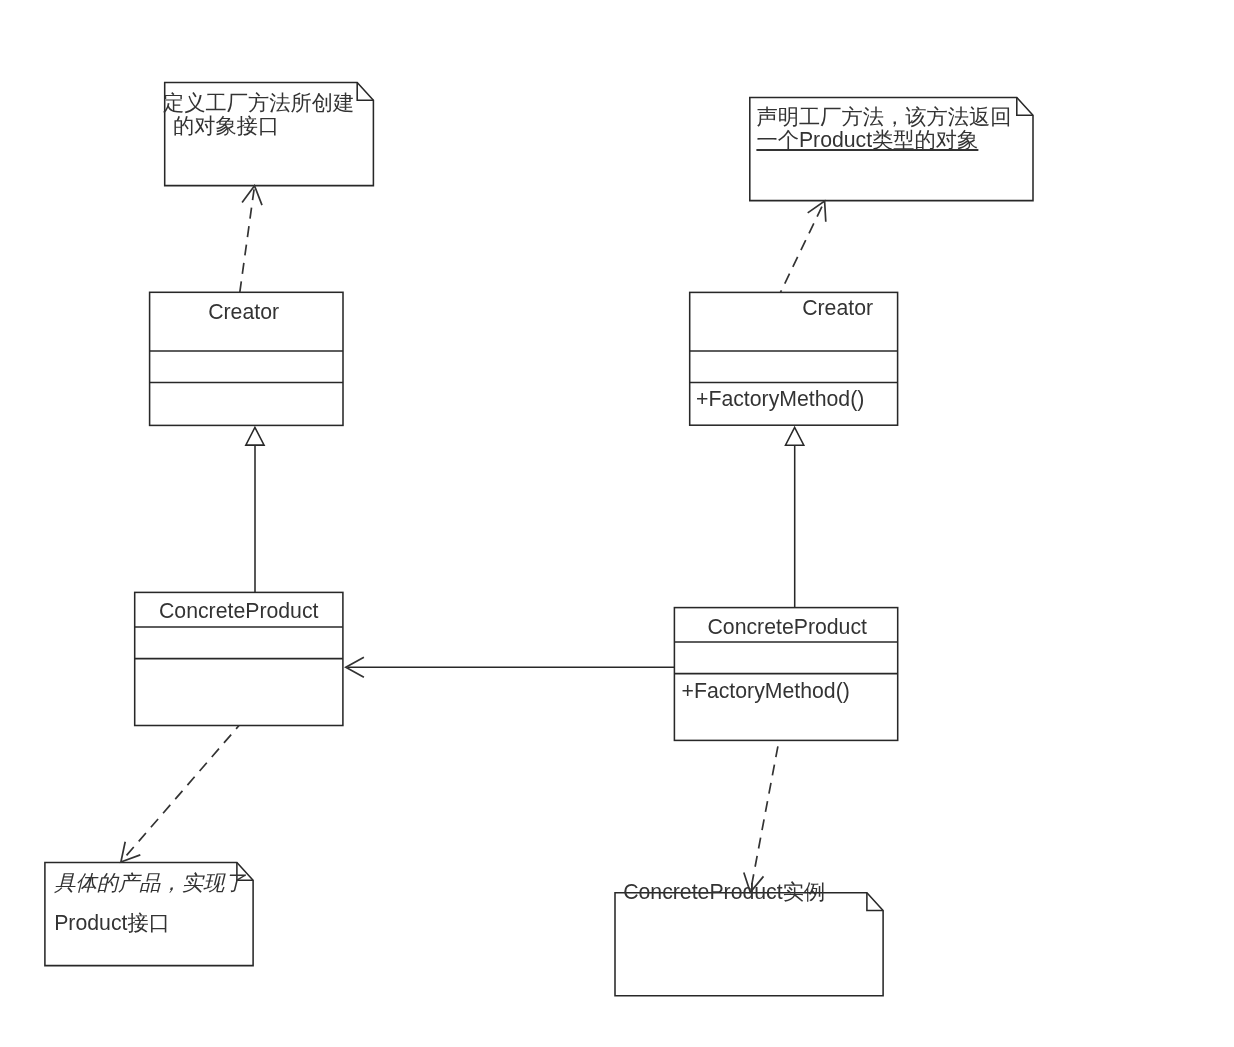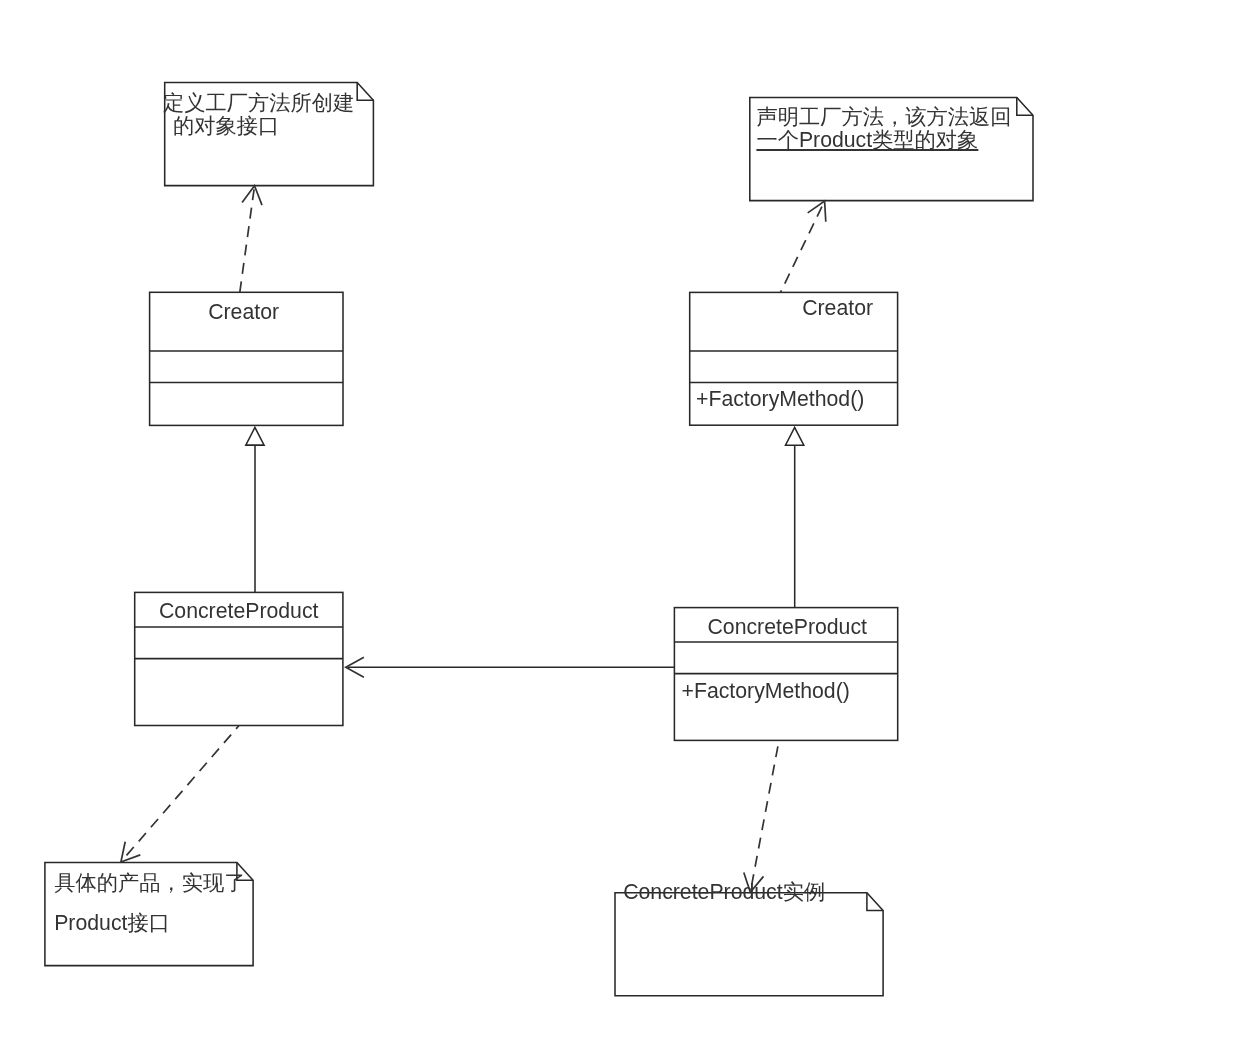--- a/index.html
+++ b/index.html
@@ -115,18 +115,18 @@
 
   <div class="txt" style="left:707.5px;top:616.1px;">ConcreteProduct</div>
   <div class="txt" style="left:681.5px;top:680.0px;">+FactoryMethod()</div>
 
   <div class="txt" style="left:163px;top:91.8px;">定义工厂方法所创建</div>
   <div class="txt" style="left:173.1px;top:114.8px;">的对象接口</div>
 
   <div class="txt" style="left:756.4px;top:105.7px;text-align:right;">声明工厂方法，该方法返回</div>
   <div class="txt" style="left:756.4px;top:128.7px;text-decoration:underline;">一个Product类型的对象</div>
 
-  <div class="txt" style="left:54.2px;top:872.2px;">具体的产品，实现了</div>
+  <div class="txt" style="left:54.2px;top:872.2px;font-style:italic;">具体的产品，实现了</div>
   <div class="txt" style="left:54.2px;top:895.2px;margin-top:17px;">Product接口</div>
 
   <div class="txt" style="left:623.2px;top:881px;">ConcreteProduct实例</div>
 
 </div>
 
 </body></html>

